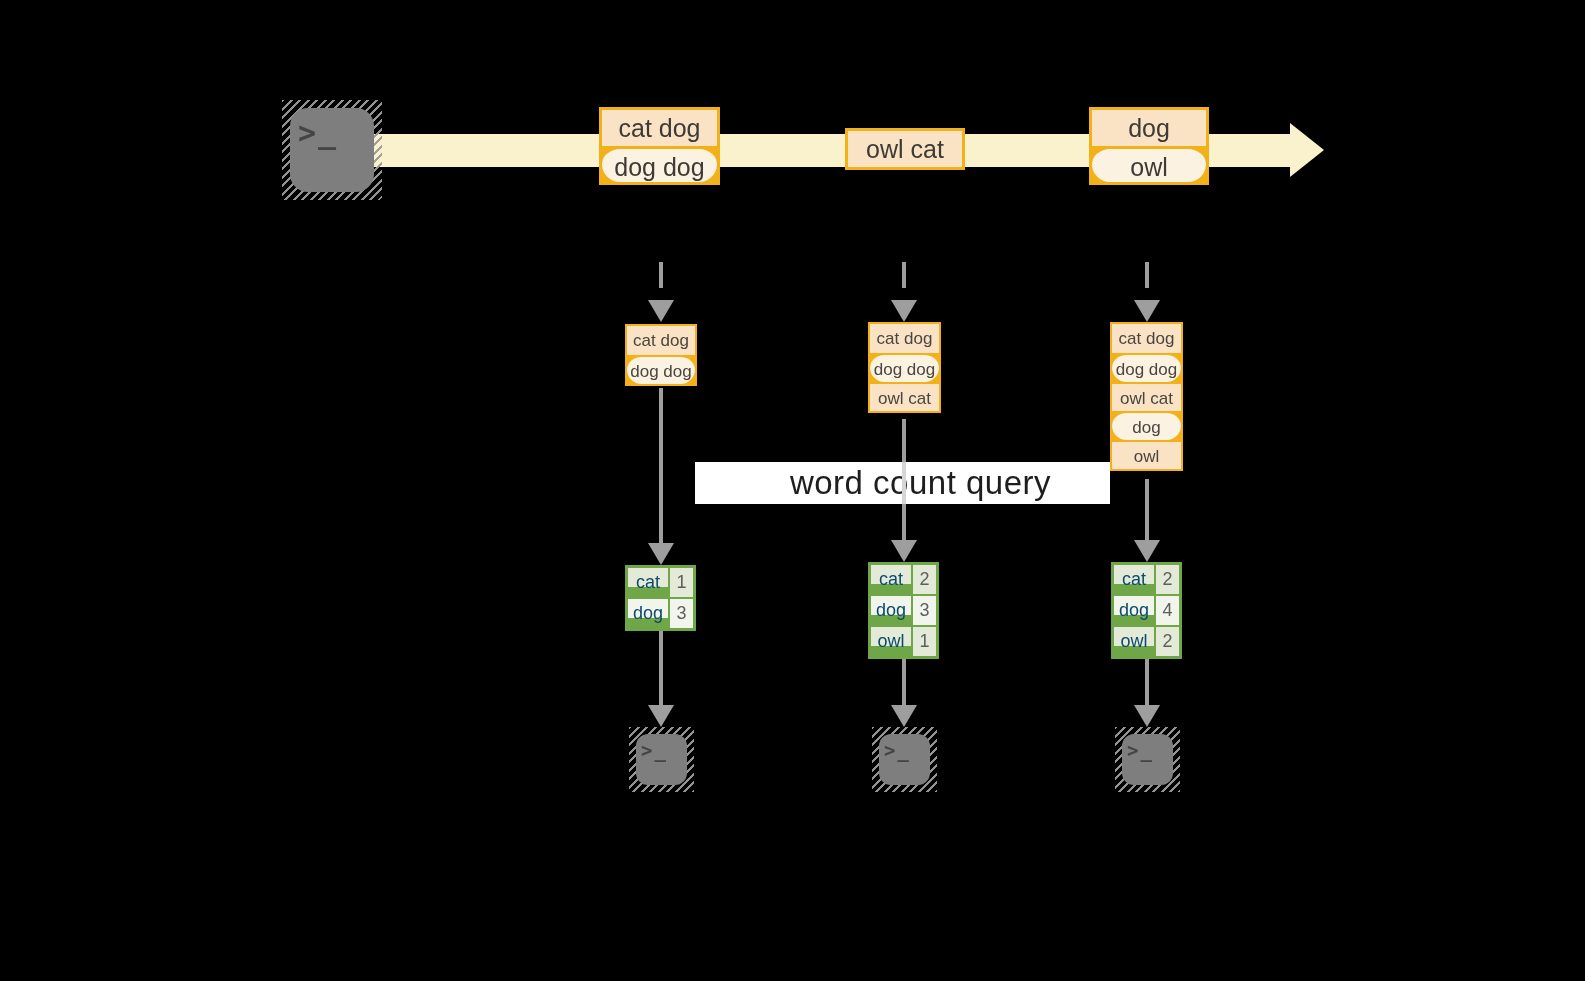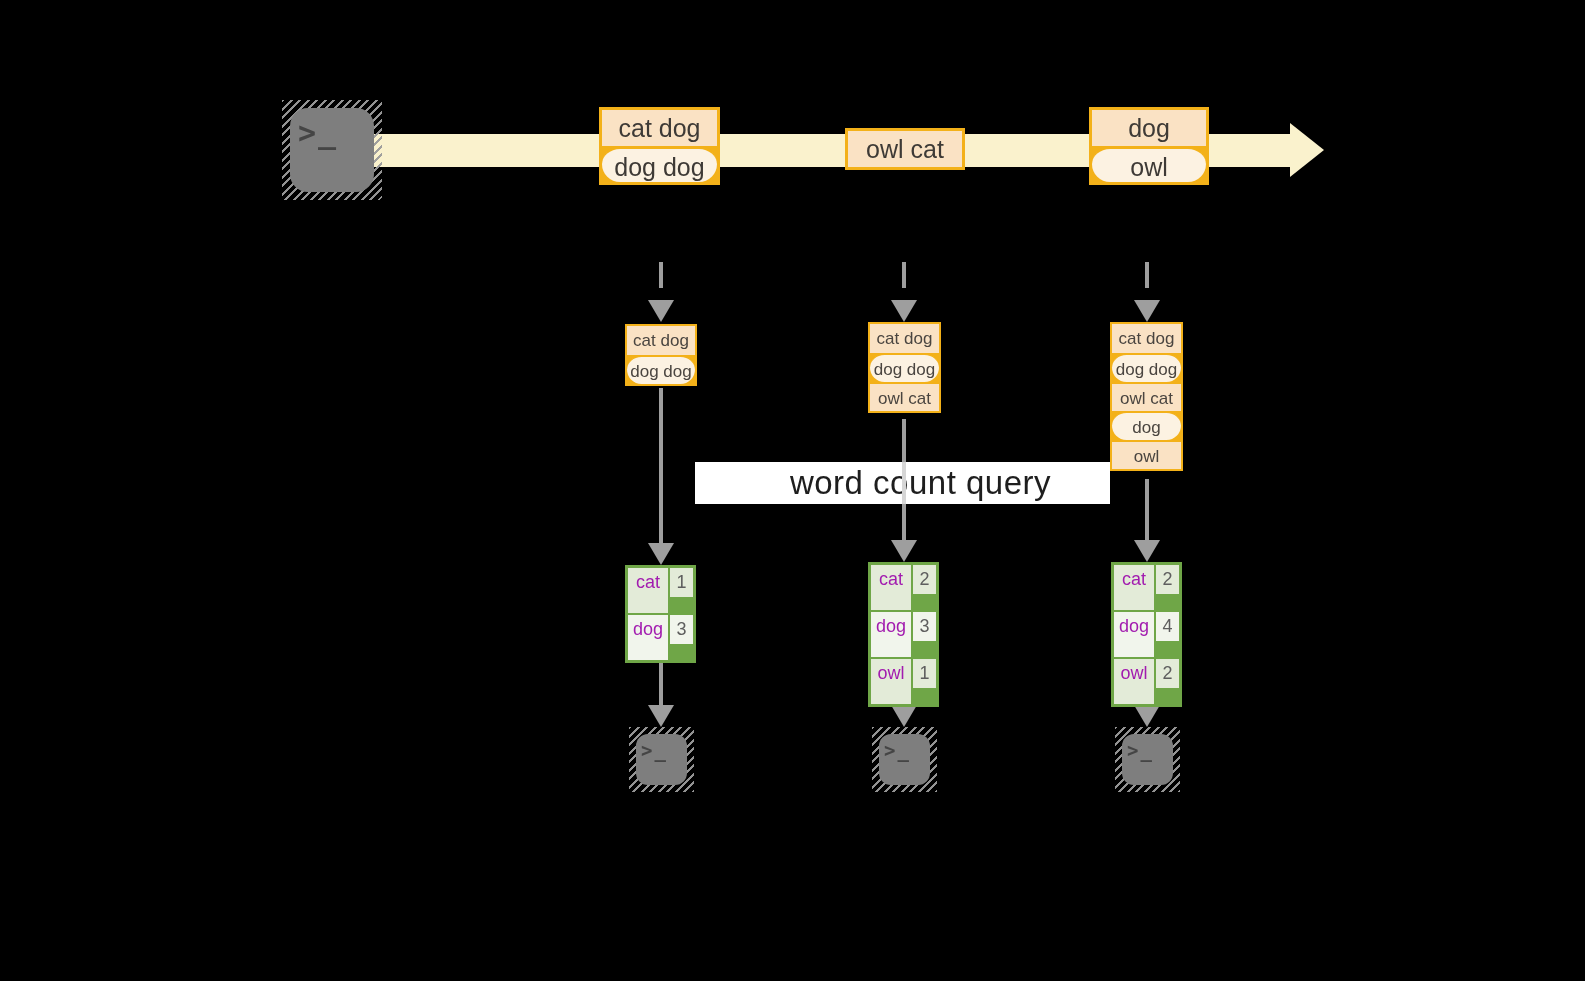--- a/index.html
+++ b/index.html
@@ -32,21 +32,21 @@
 
   
   .sbox{border:2px solid var(--amber,#F3B119);background:var(--amber,#F3B119);z-index:5;}
   .srow{height:29px;line-height:29px;text-align:center;font-size:17px;color:#4A4540;}
   .srow + .srow{border-top:2px solid var(--amber,#F3B119);}
 
   
   .gtable{border:3px solid var(--green,#6FA647);background:var(--green,#6FA647);z-index:3;}
   .grow{display:flex;}
   .grow + .grow{border-top:2px solid var(--green,#6FA647);}
-  .gword{width:42px;height:45px;line-height:29px;text-align:center;font-size:18px;color:#a21caf;border-right:2px solid var(--green,#6FA647);}
+  .gword{width:42px;height:19px;line-height:29px;text-align:center;font-size:18px;color:#0c4a6e;border-right:2px solid var(--green,#6FA647);}
   .gcount{width:23px;height:29px;line-height:29px;text-align:center;font-size:18px;color:#5E5E5E;}
   .sage  .gword,.sage  .gcount{background:var(--sage,#E3EBD8);}
   .sagelt .gword,.sagelt .gcount{background:var(--sage_light,#F1F5EC);}
 
   
   .vline{position:absolute;width:4px;background:var(--arrow_gray,#9E9E9E);z-index:1;}
   .vdash{
     position:absolute;width:4px;z-index:1;
     background:repeating-linear-gradient(to bottom,var(--arrow_gray,#9E9E9E) 0 26px,transparent 26px 34px);
   }

